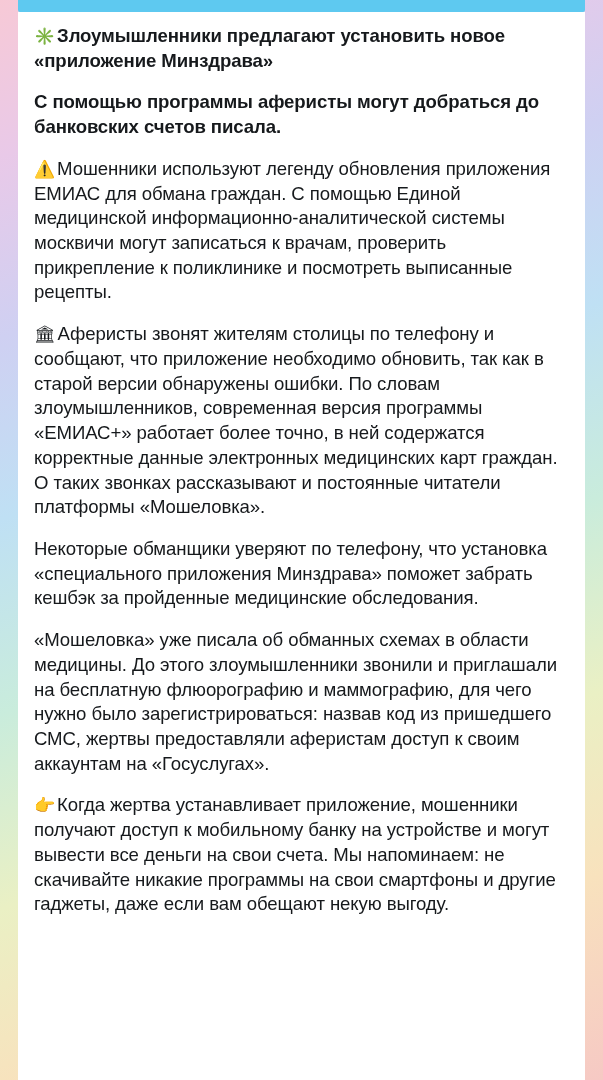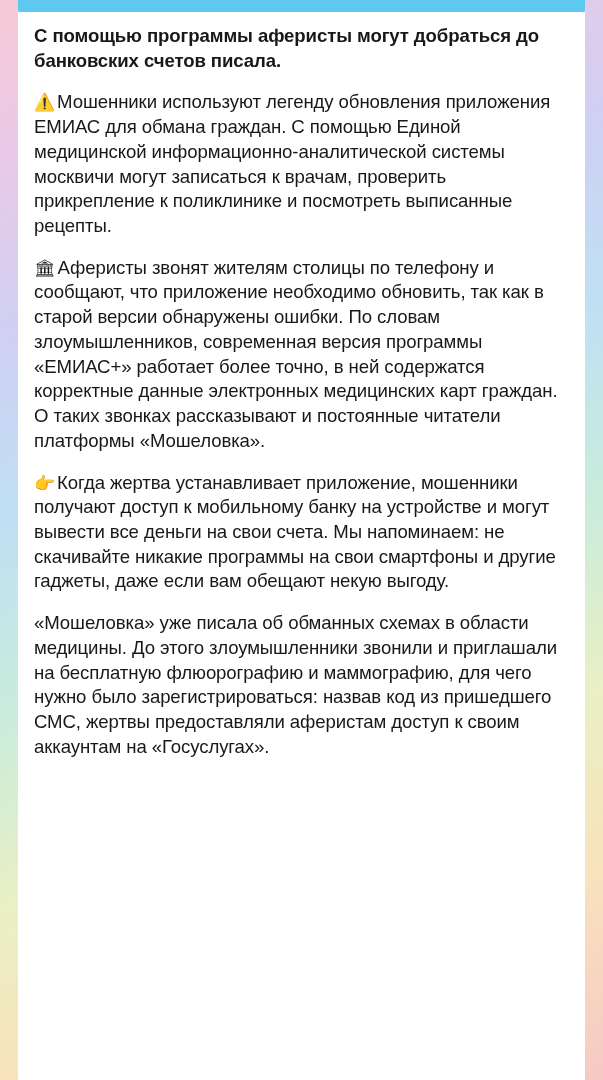--- a/index.html
+++ b/index.html
@@ -83,36 +83,42 @@
 </head>
 <body>
 
 <div class="screen">
   <div class="wallpaper-dots"></div>
 
   <div class="top-banner"></div>
 
   <div class="message-card">
 
+    <p class="para bold">
+      <span class="emoji">✳️</span><span>Злоумышленники предлагают установить новое «приложение Минздрава»</span>
+    </p>
 
     <p class="para bold">
       <span>С помощью программы аферисты могут добраться до банковских счетов писала.</span>
     </p>
 
     <p class="para">
       <span class="emoji">⚠️</span><span>Мошенники используют легенду обновления приложения ЕМИАС для обмана граждан. С помощью Единой медицинской информационно-аналитической системы москвичи могут записаться к врачам, проверить прикрепление к поликлинике и посмотреть выписанные рецепты.</span>
     </p>
 
     <p class="para">
       <span class="emoji">🏛</span><span>Аферисты звонят жителям столицы по телефону и сообщают, что приложение необходимо обновить, так как в старой версии обнаружены ошибки. По словам злоумышленников, современная версия программы «ЕМИАС+» работает более точно, в ней содержатся корректные данные электронных медицинских карт граждан. О таких звонках рассказывают и постоянные читатели платформы «Мошеловка».</span>
     </p>
 
-
     <p class="para">
-      <span class="emoji">👉</span><span>Когда жертва устанавливает приложение, мошенники получают доступ к мобильному банку на устройстве и могут вывести все деньги на свои счета. Мы напоминаем: не скачивайте никакие программы на свои смартфоны и другие гаджеты, даже если вам обещают некую выгоду.</span>
+      <span>Некоторые обманщики уверяют по телефону, что установка «специального приложения Минздрава» поможет забрать кешбэк за пройденные медицинские обследования.</span>
     </p>
 
     <p class="para">
       <span>«Мошеловка» уже писала об обманных схемах в области медицины. До этого злоумышленники звонили и приглашали на бесплатную флюорографию и маммографию, для чего нужно было зарегистрироваться: назвав код из пришедшего СМС, жертвы предоставляли аферистам доступ к своим аккаунтам на «Госуслугах».</span>
     </p>
 
+    <p class="para">
+      <span class="emoji">👉</span><span>Когда жертва устанавливает приложение, мошенники получают доступ к мобильному банку на устройстве и могут вывести все деньги на свои счета. Мы напоминаем: не скачивайте никакие программы на свои смартфоны и другие гаджеты, даже если вам обещают некую выгоду.</span>
+    </p>
+
   </div>
 </div>
 
 </body></html>

